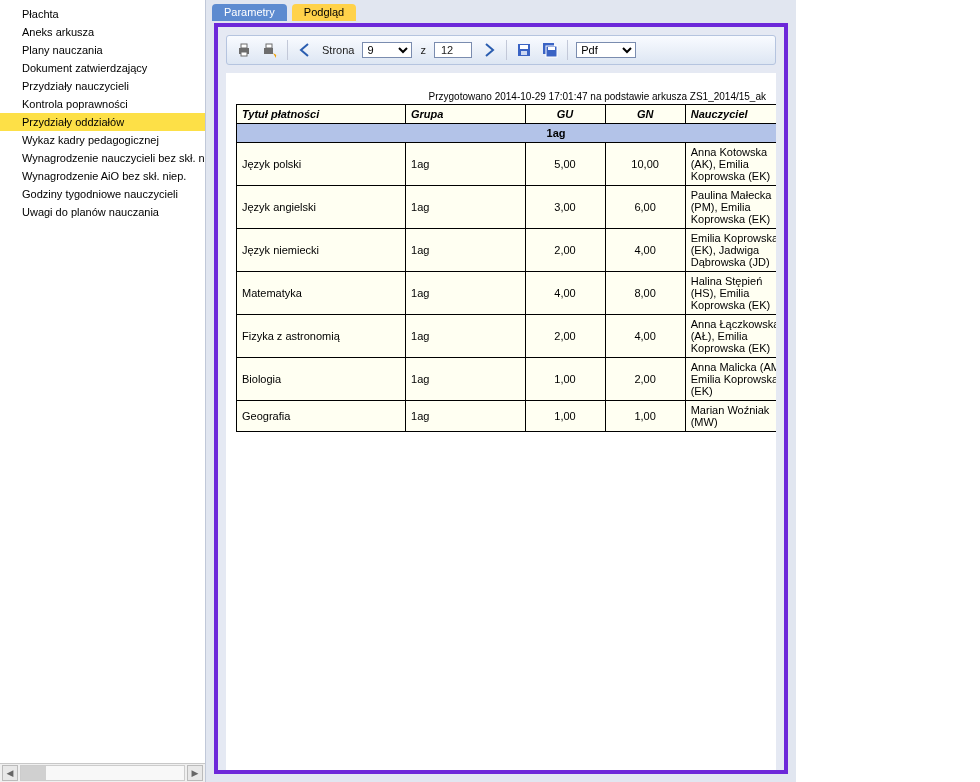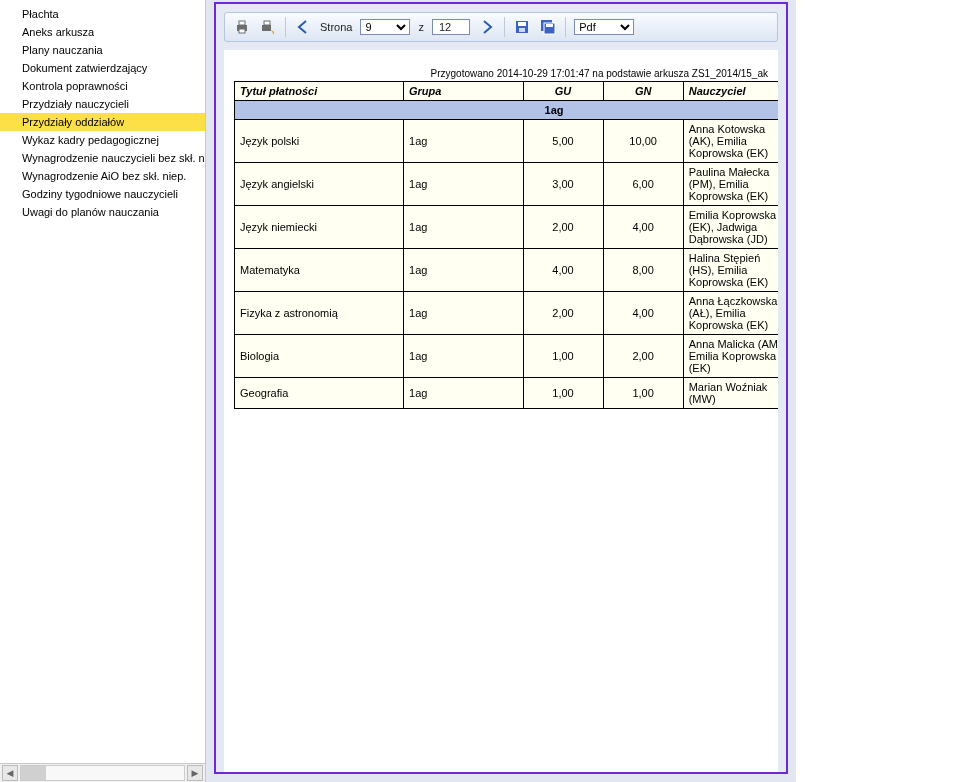--- a/index.html
+++ b/index.html
@@ -82,21 +82,21 @@
   border-radius:4px 4px 0 0;
   font-size:11px;
   cursor:pointer;
   margin-right:2px;
 }
 .tab.inactive { background:#5d8bd0; color:#fff; }
 .tab.active { background:#ffd24a; color:#000; }
 .doc-area {
   flex:1;
   margin:2px 8px 8px 8px;
-  border:2px solid #6d28d9;
+  border:4px solid #6d28d9;
   background:#e5e9f3;
   padding:8px;
   overflow:hidden;
 }
 .toolbar {
   background:linear-gradient(#f9fbff,#dde6f3);
   border:1px solid #b5c4df;
   border-radius:3px;
   padding:4px 8px;
   display:flex;
@@ -171,39 +171,43 @@
 </head>
 <body>
 
 <div class="app">
   <div class="sidebar">
     <div class="nav-list" id="nav-list">
         <div class="nav-item">Płachta</div>
         <div class="nav-item">Aneks arkusza</div>
         <div class="nav-item">Plany nauczania</div>
         <div class="nav-item">Dokument zatwierdzający</div>
+        <div class="nav-item">Przydziały nauczycieli</div>
         <div class="nav-item">Kontrola poprawności</div>
-        <div class="nav-item">Przydziały nauczycieli</div>
         <div class="nav-item selected">Przydziały oddziałów</div>
         <div class="nav-item">Wykaz kadry pedagogicznej</div>
         <div class="nav-item">Wynagrodzenie nauczycieli bez skł. n</div>
         <div class="nav-item">Wynagrodzenie AiO bez skł. niep.</div>
         <div class="nav-item">Godziny tygodniowe nauczycieli</div>
         <div class="nav-item">Uwagi do planów nauczania</div>
       </div>
     <div class="hscroll">
       <div class="btn">◀</div>
       <div class="track">
           <div class="thumb"></div>
         </div>
       <div class="btn">▶</div>
     </div>
   </div>
 
   <div class="main">
+    <div class="tabs">
+      <span class="tab inactive">Parametry</span>
+      <span class="tab active">Podgląd</span>
+    </div>
     <div class="doc-area">
       <div class="toolbar">
         <span class="ico">
           <svg viewBox="0 0 16 16">
               <rect x="3" y="6" width="10" height="6" fill="#6d6d6d"></rect>
               <rect x="5" y="2" width="6" height="4" fill="#fff" stroke="#6d6d6d"></rect>
               <rect x="5" y="10" width="6" height="4" fill="#fff" stroke="#6d6d6d"></rect>
             </svg>
         </span>
         <span class="ico">

